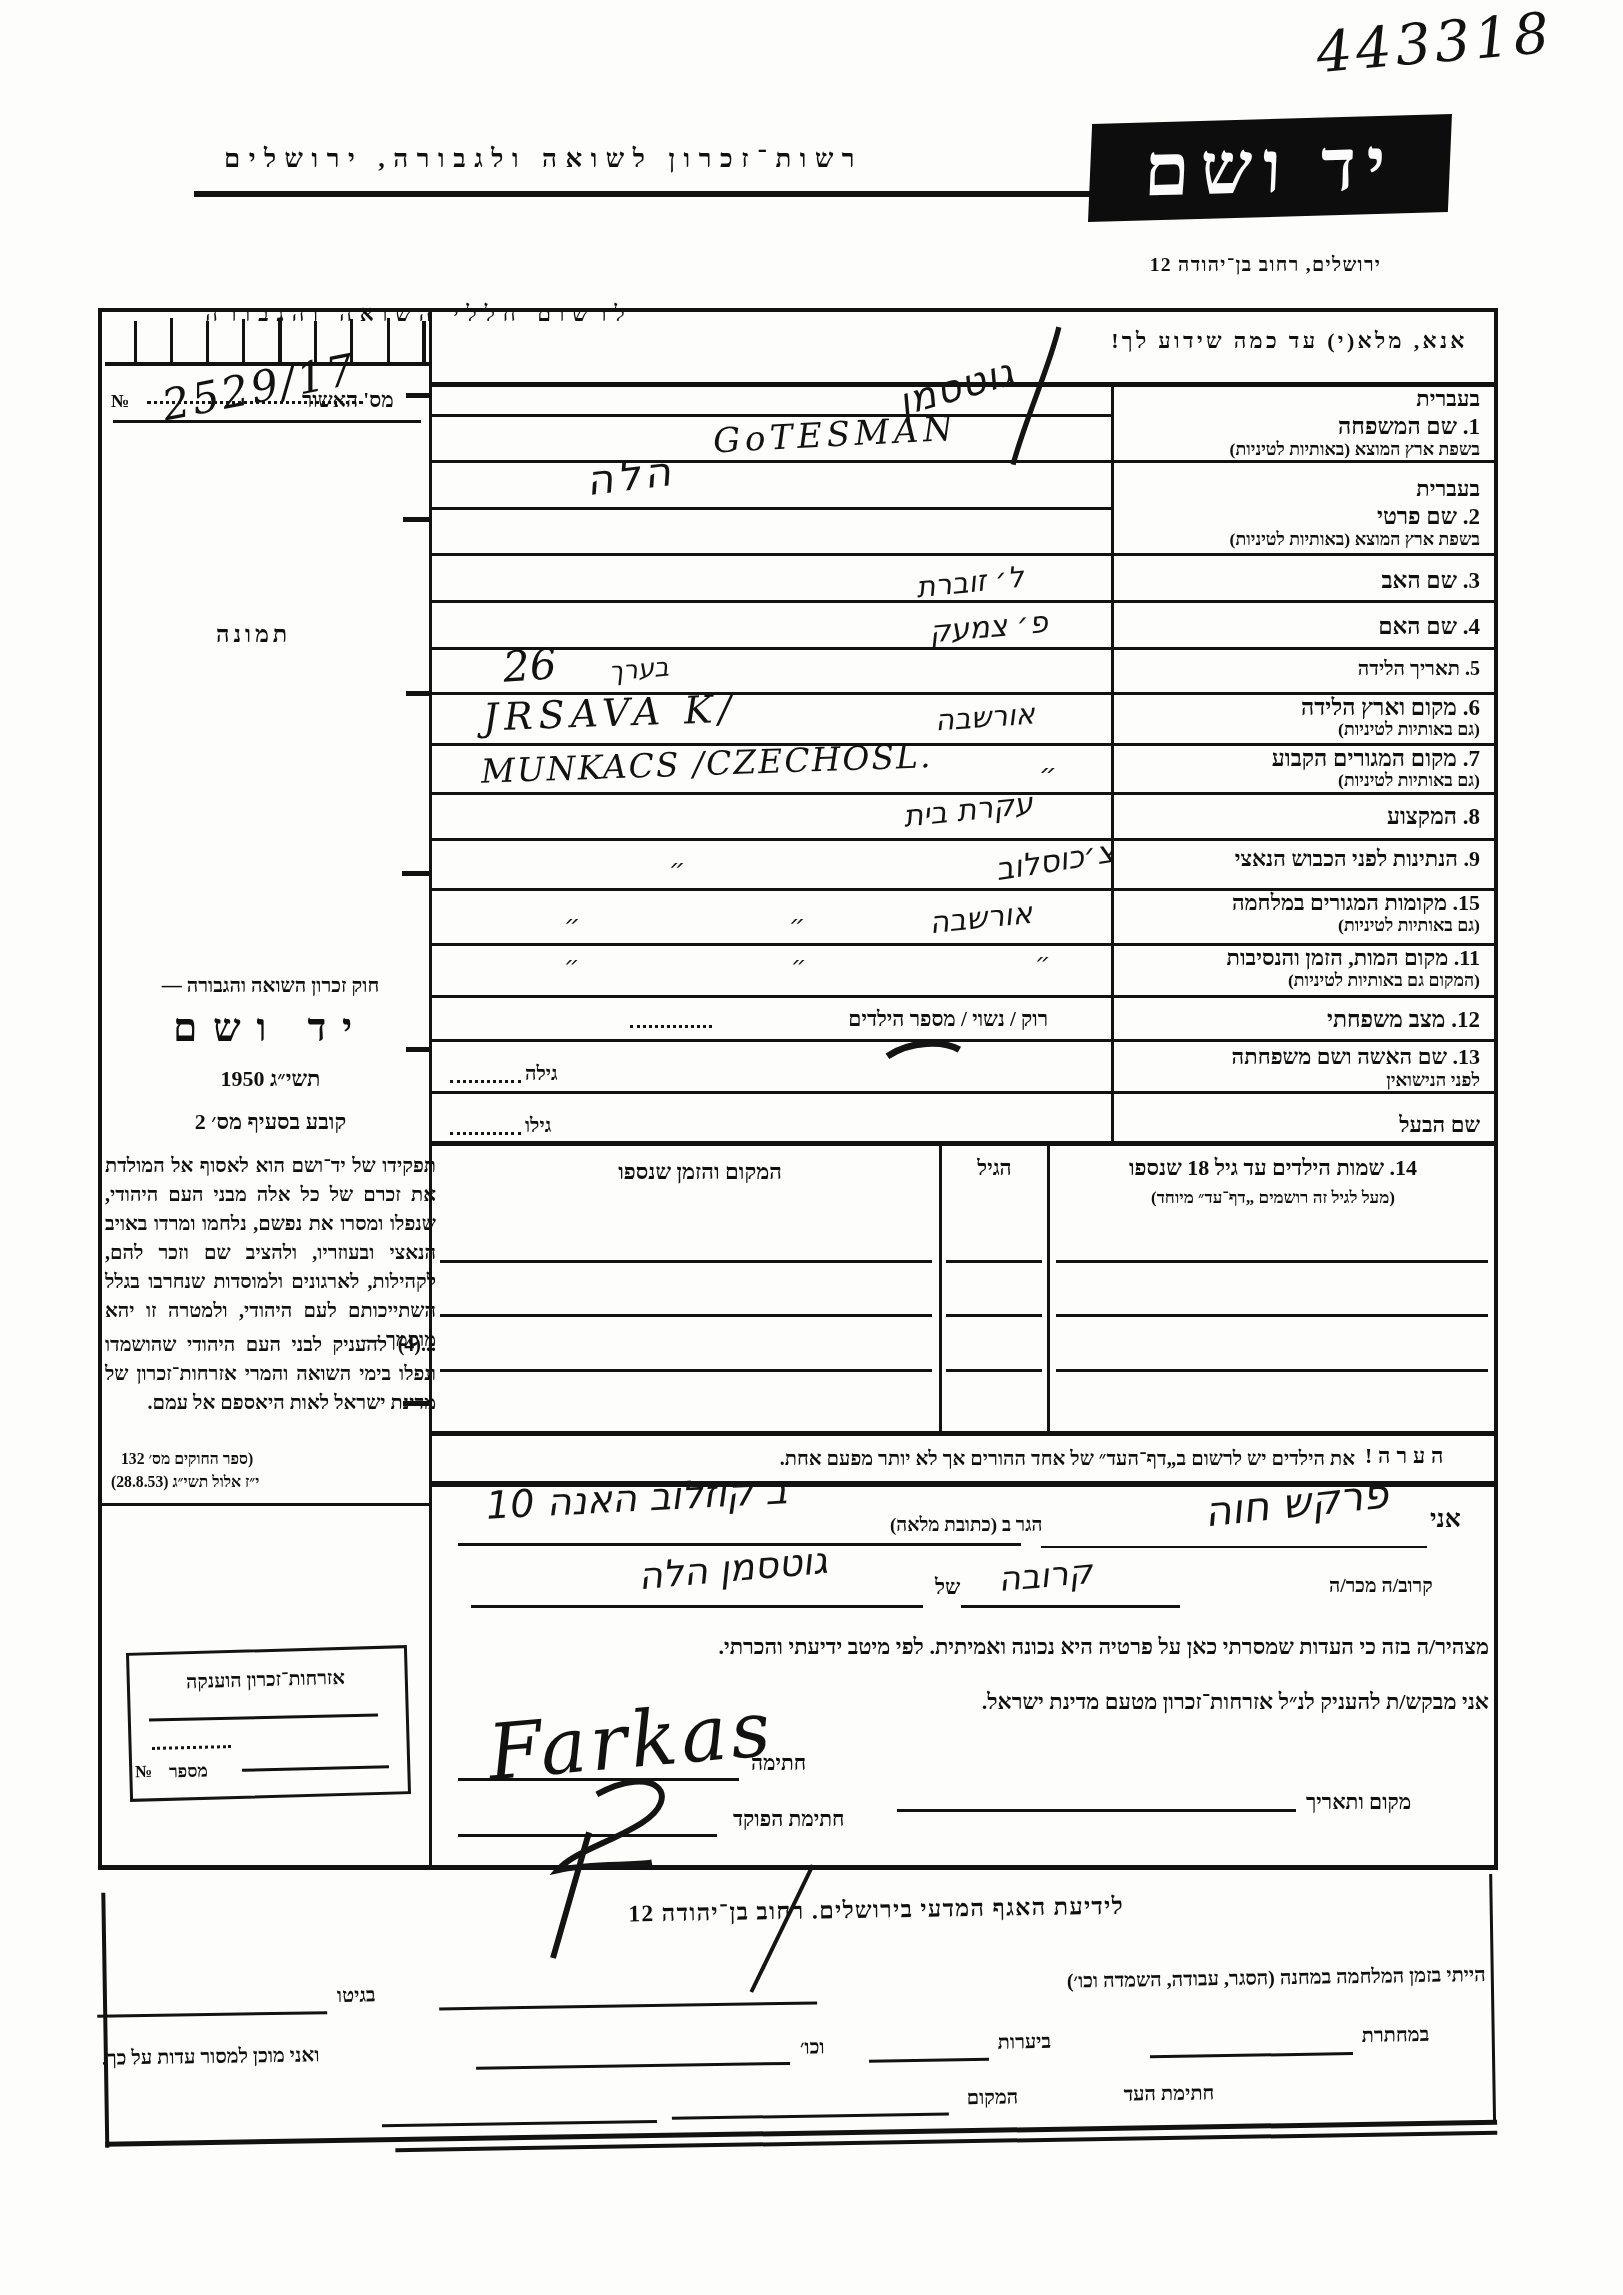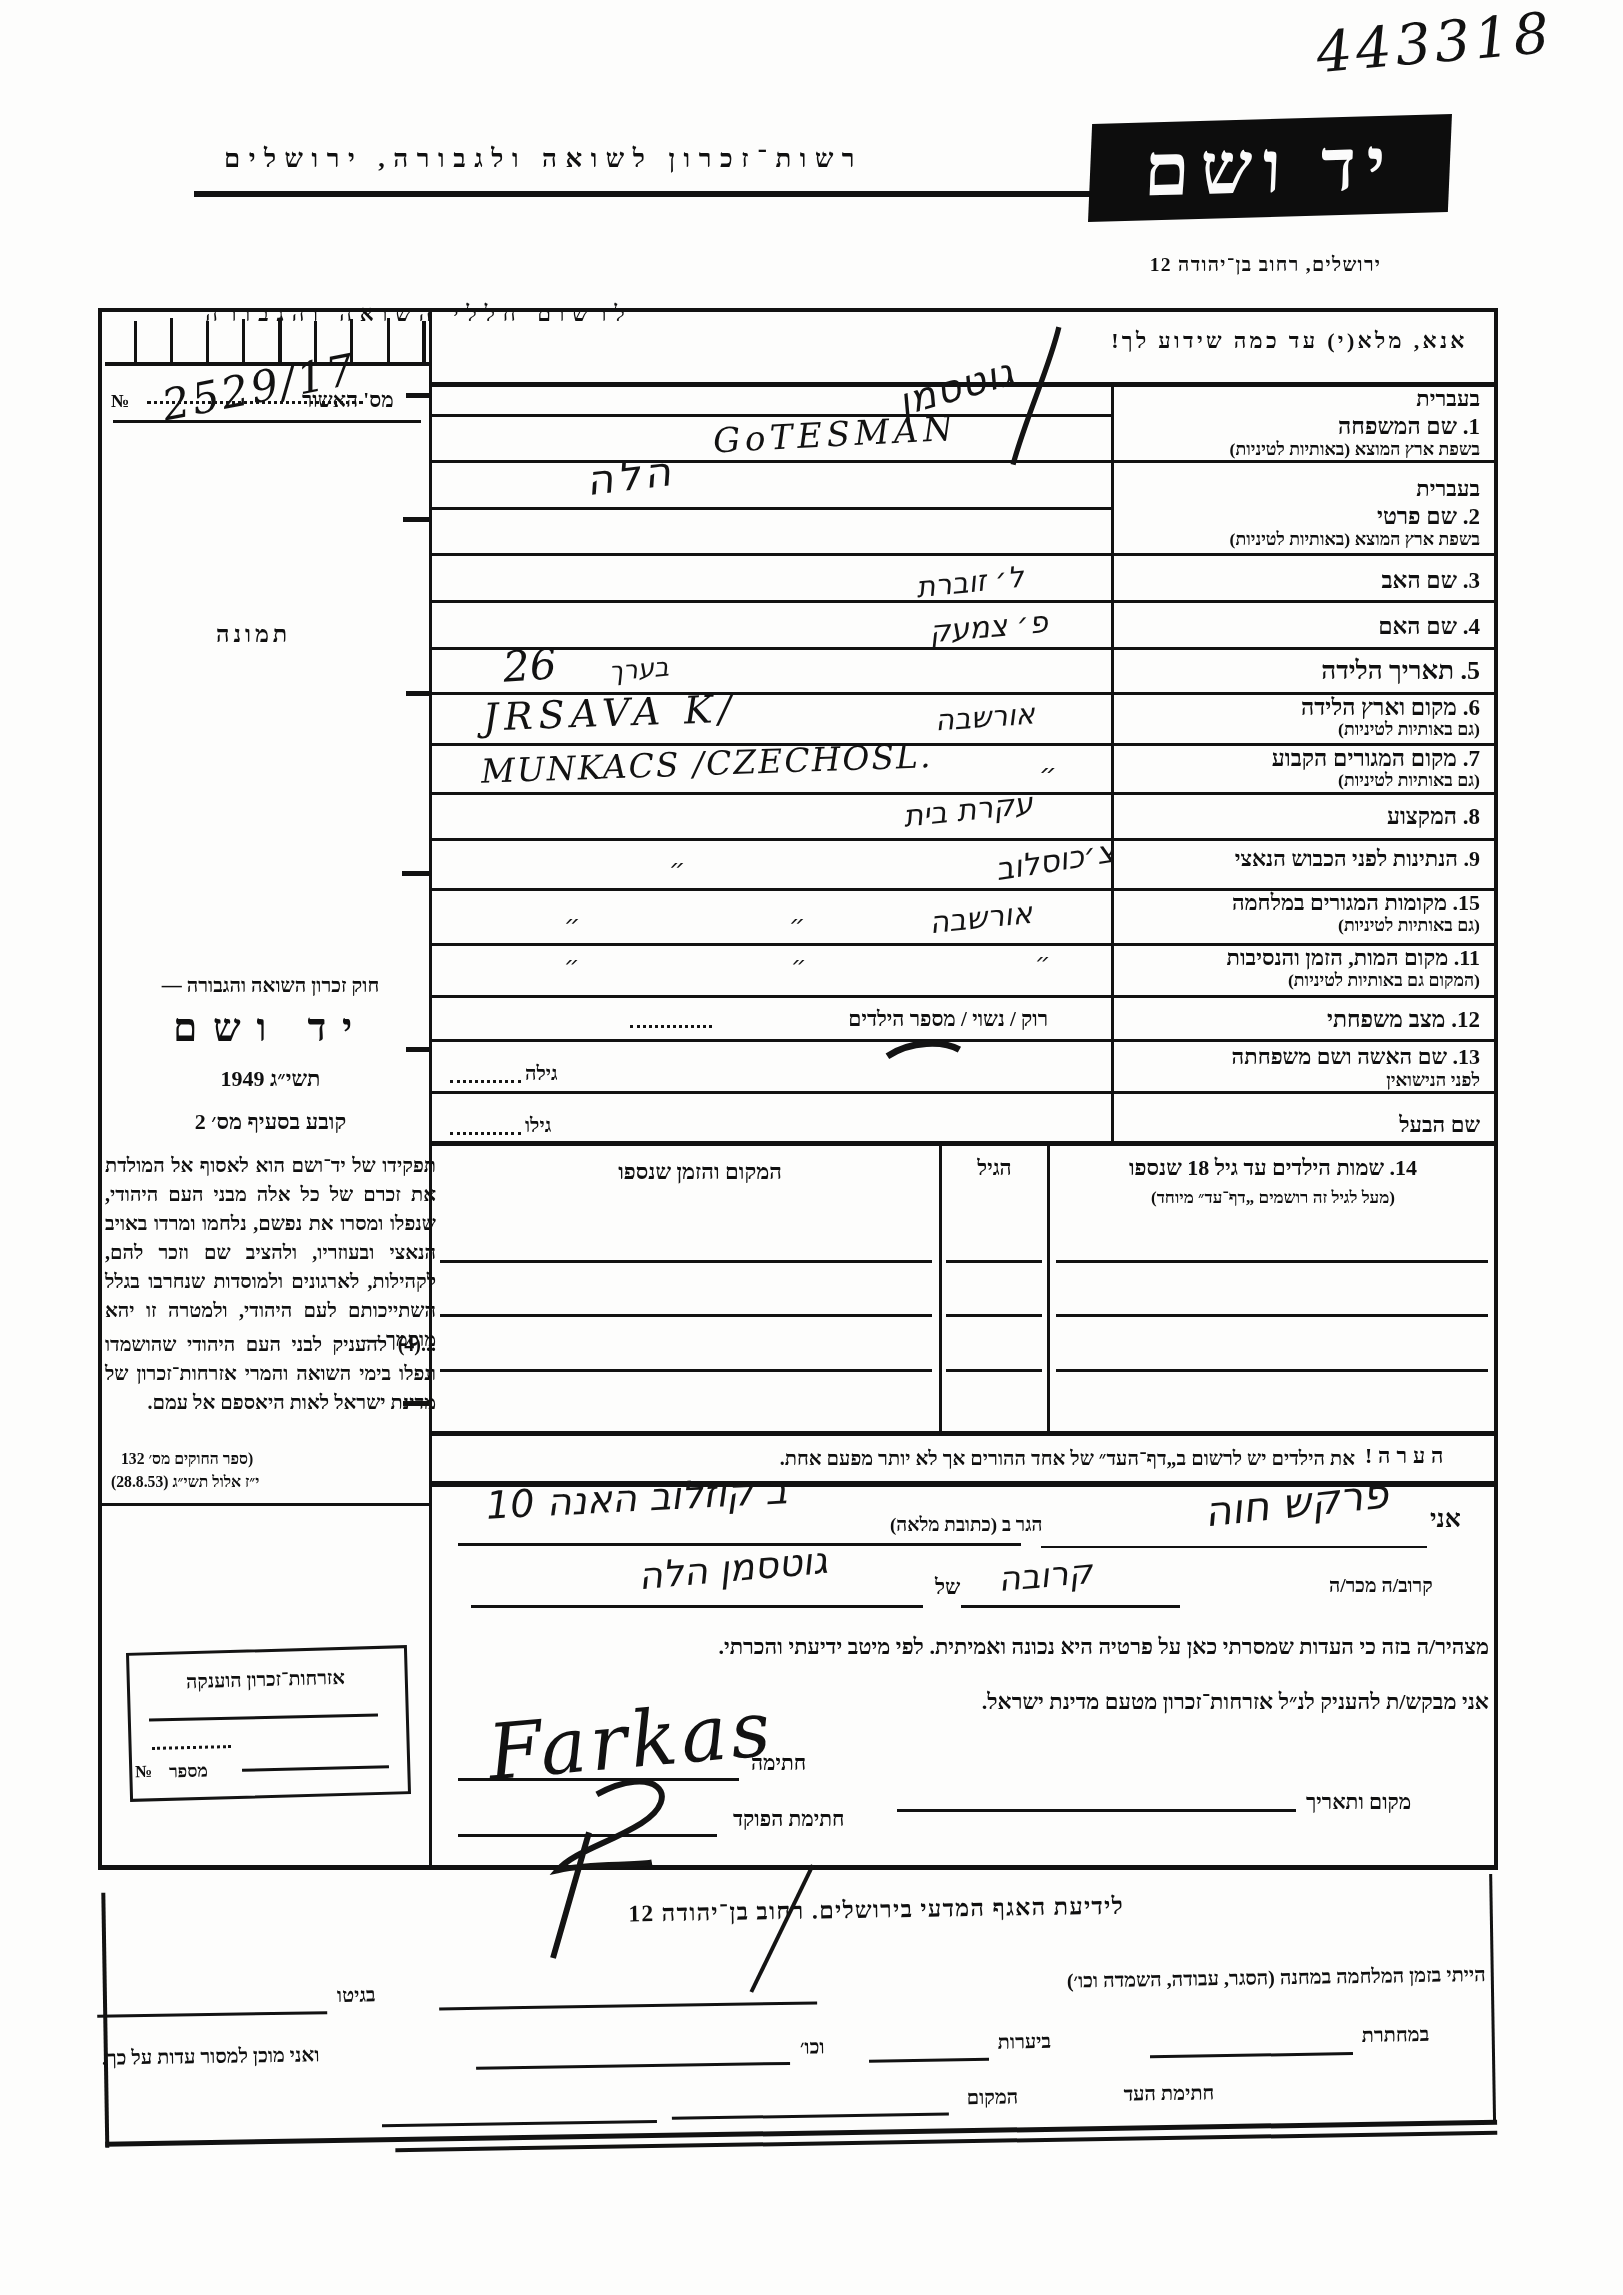--- a/index.html
+++ b/index.html
@@ -69,21 +69,21 @@
   <div class="t rtl b" style="left:302px;top:389px;font-size:21px;">מס' האשור</div>
   <div class="t b" style="left:111px;top:391px;font-size:18.3px;">№</div>
   <div class="t hws" style="left:161px;top:364px;font-size:43px;transform:rotate(-11deg);letter-spacing:2.6px;">2529/17</div>
   <div class="dot" style="left:147px;top:401px;width:216px;"></div>
   <div class="hl" style="left:113px;top:420px;width:308px;height:3.3px;"></div>
 
   <div class="t rtl b" style="left:216px;top:622px;font-size:23.6px;letter-spacing:3.9px;">תמונה</div>
 
   <div class="t rtl b c" style="left:105px;top:974px;width:331px;font-size:20px;">חוק זכרון השואה והגבורה —</div>
   <div class="t rtl b c" style="left:105px;top:1007px;width:331px;font-size:39px;letter-spacing:15.7px;">יד ושם</div>
-  <div class="t rtl b c" style="left:105px;top:1067px;width:331px;font-size:22px;">תשי״ג 1949</div>
+  <div class="t rtl b c" style="left:105px;top:1067px;width:331px;font-size:22px;">תשי״ג 1950</div>
   <div class="t rtl b c" style="left:105px;top:1110px;width:331px;font-size:22px;">קובע בסעיף מס׳ 2</div>
   <div class="rtl b" style="position:absolute;left:105px;top:1151px;width:331px;font-size:20px;line-height:1.45;text-align:justify;font-family:'Liberation Serif',serif;">תפקידו של יד־ושם הוא לאסוף אל המולדת את זכרם של כל אלה מבני העם היהודי, שנפלו ומסרו את נפשם, נלחמו ומרדו באויב הנאצי ובעוזריו, ולהציב שם וזכר להם, לקהילות, לארגונים ולמוסדות שנחרבו בגלל השתייכותם לעם היהודי, ולמטרה זו יהא מוסמך —</div>
   <div class="rtl b" style="position:absolute;left:105px;top:1330px;width:331px;font-size:20px;line-height:1.45;text-align:justify;font-family:'Liberation Serif',serif;">...(4) להעניק לבני העם היהודי שהושמדו ונפלו בימי השואה והמרי אזרחות־זכרון של מדינת ישראל לאות היאספם אל עמם.</div>
   <div class="t rtl b" style="left:121px;top:1450px;font-size:15.7px;">(ספר החוקים מס׳ 132</div>
   <div class="t rtl b" style="left:111px;top:1473px;font-size:15.7px;">י״ז אלול תשי״ג (28.8.53)</div>
   <div class="hl" style="left:101px;top:1503px;width:329px;height:3.3px;"></div>
 
   <div class="box" style="left:128px;top:1649px;width:275px;height:143px;transform:rotate(-1.6deg);"></div>
   <div class="t rtl b c" style="left:141px;top:1669px;width:249px;font-size:19.6px;transform:rotate(-1.6deg);">אזרחות־זכרון הוענקה</div>
   <div class="hl" style="left:149px;top:1716px;width:229px;height:2.6px;transform:rotate(-1.2deg);"></div>
@@ -110,21 +110,21 @@
   <div class="hl" style="left:432px;top:507px;width:679px;height:2.6px;"></div>
 
   <div class="t rtl b lbl" style="top:387px;font-size:22px;">בעברית</div>
   <div class="t rtl b lbl" style="top:414px;font-size:23px;">1. שם המשפחה</div>
   <div class="t rtl b lbl" style="top:440px;font-size:17.7px;">בשפת ארץ המוצא (באותיות לטיניות)</div>
   <div class="t rtl b lbl" style="top:477px;font-size:22px;">בעברית</div>
   <div class="t rtl b lbl" style="top:504px;font-size:23px;">2. שם פרטי</div>
   <div class="t rtl b lbl" style="top:530px;font-size:17.7px;">בשפת ארץ המוצא (באותיות לטיניות)</div>
   <div class="t rtl b lbl" style="top:568px;font-size:23px;">3. שם האב</div>
   <div class="t rtl b lbl" style="top:614px;font-size:23px;">4. שם האם</div>
-  <div class="t rtl b lbl" style="top:657px;font-size:26px;">5. תאריך הלידה</div>
+  <div class="t rtl b lbl" style="top:657px;font-size:20px;">5. תאריך הלידה</div>
   <div class="t rtl b lbl" style="top:695px;font-size:23px;">6. מקום וארץ הלידה</div>
   <div class="t rtl b lbl" style="top:720px;font-size:17.7px;">(גם באותיות לטיניות)</div>
   <div class="t rtl b lbl" style="top:746px;font-size:23px;">7. מקום המגורים הקבוע</div>
   <div class="t rtl b lbl" style="top:771px;font-size:17.7px;">(גם באותיות לטיניות)</div>
   <div class="t rtl b lbl" style="top:804px;font-size:23px;">8. המקצוע</div>
   <div class="t rtl b lbl" style="top:847px;font-size:22px;">9. הנתינות לפני הכבוש הנאצי</div>
   <div class="t rtl b lbl" style="top:891px;font-size:22px;">15. מקומות המגורים במלחמה</div>
   <div class="t rtl b lbl" style="top:916px;font-size:17.7px;">(גם באותיות לטיניות)</div>
   <div class="t rtl b lbl" style="top:946px;font-size:22px;">11. מקום המות, הזמן והנסיבות</div>
   <div class="t rtl b lbl" style="top:971px;font-size:17.7px;">(המקום גם באותיות לטיניות)</div>

